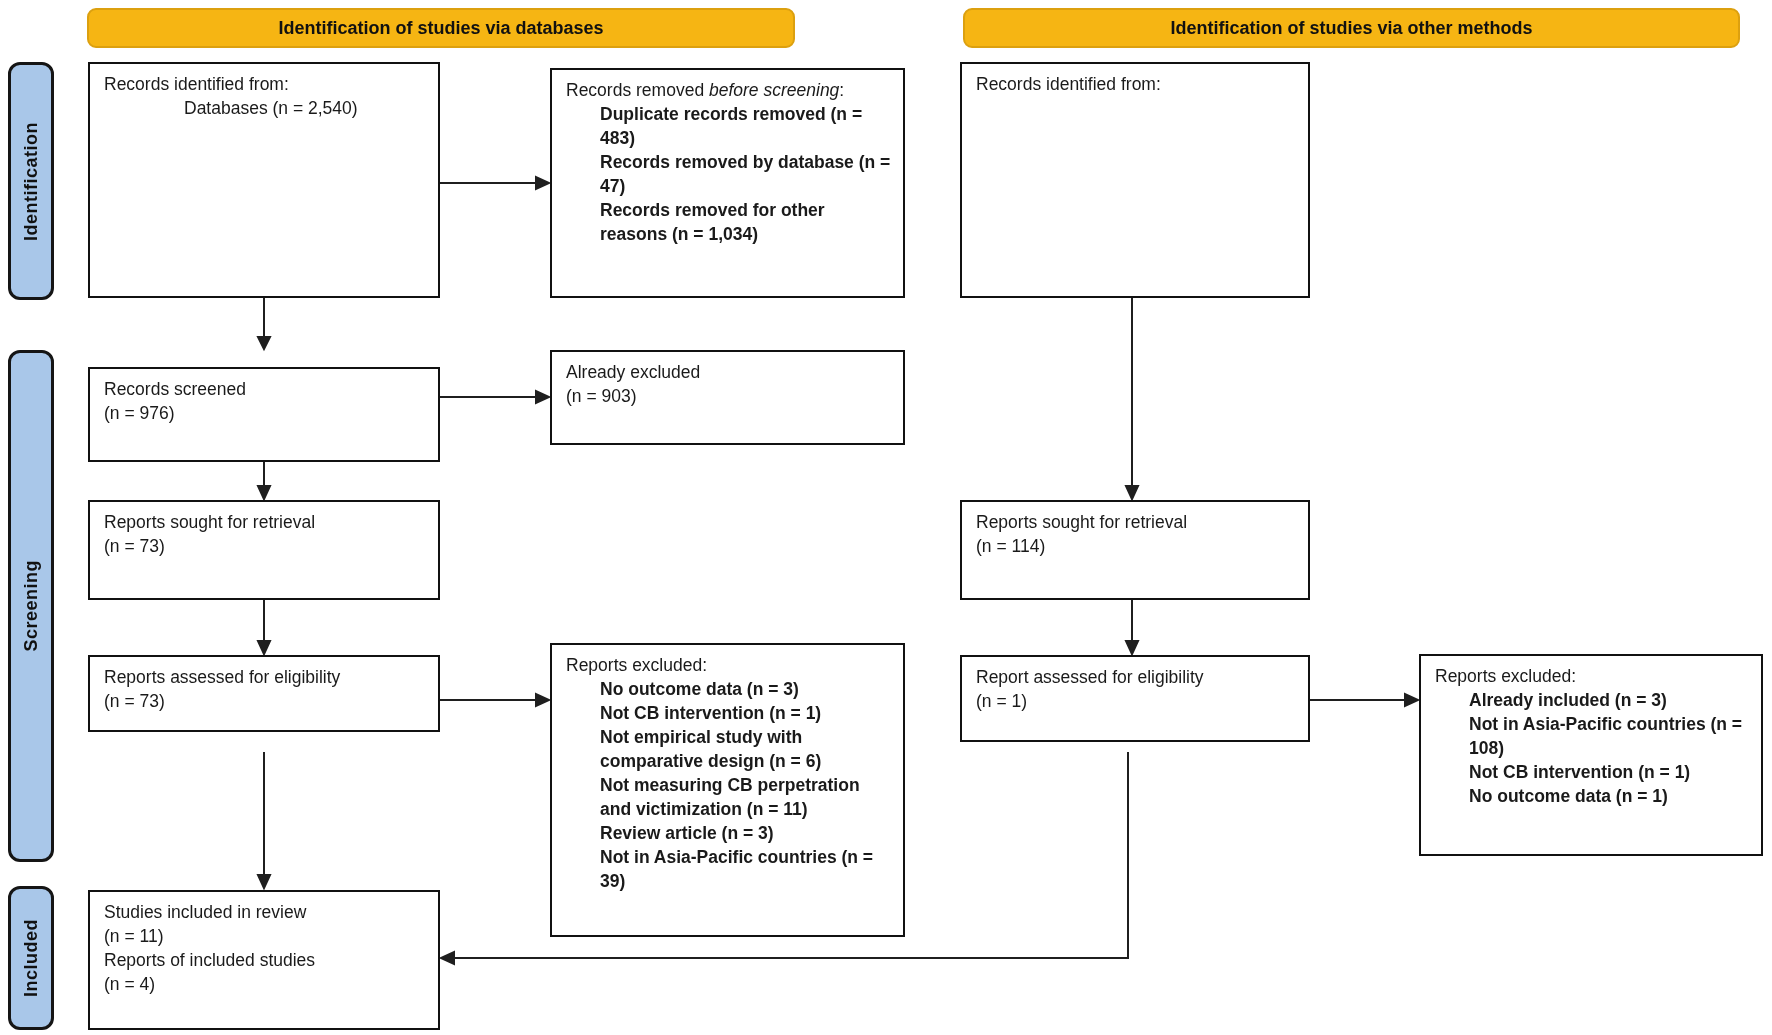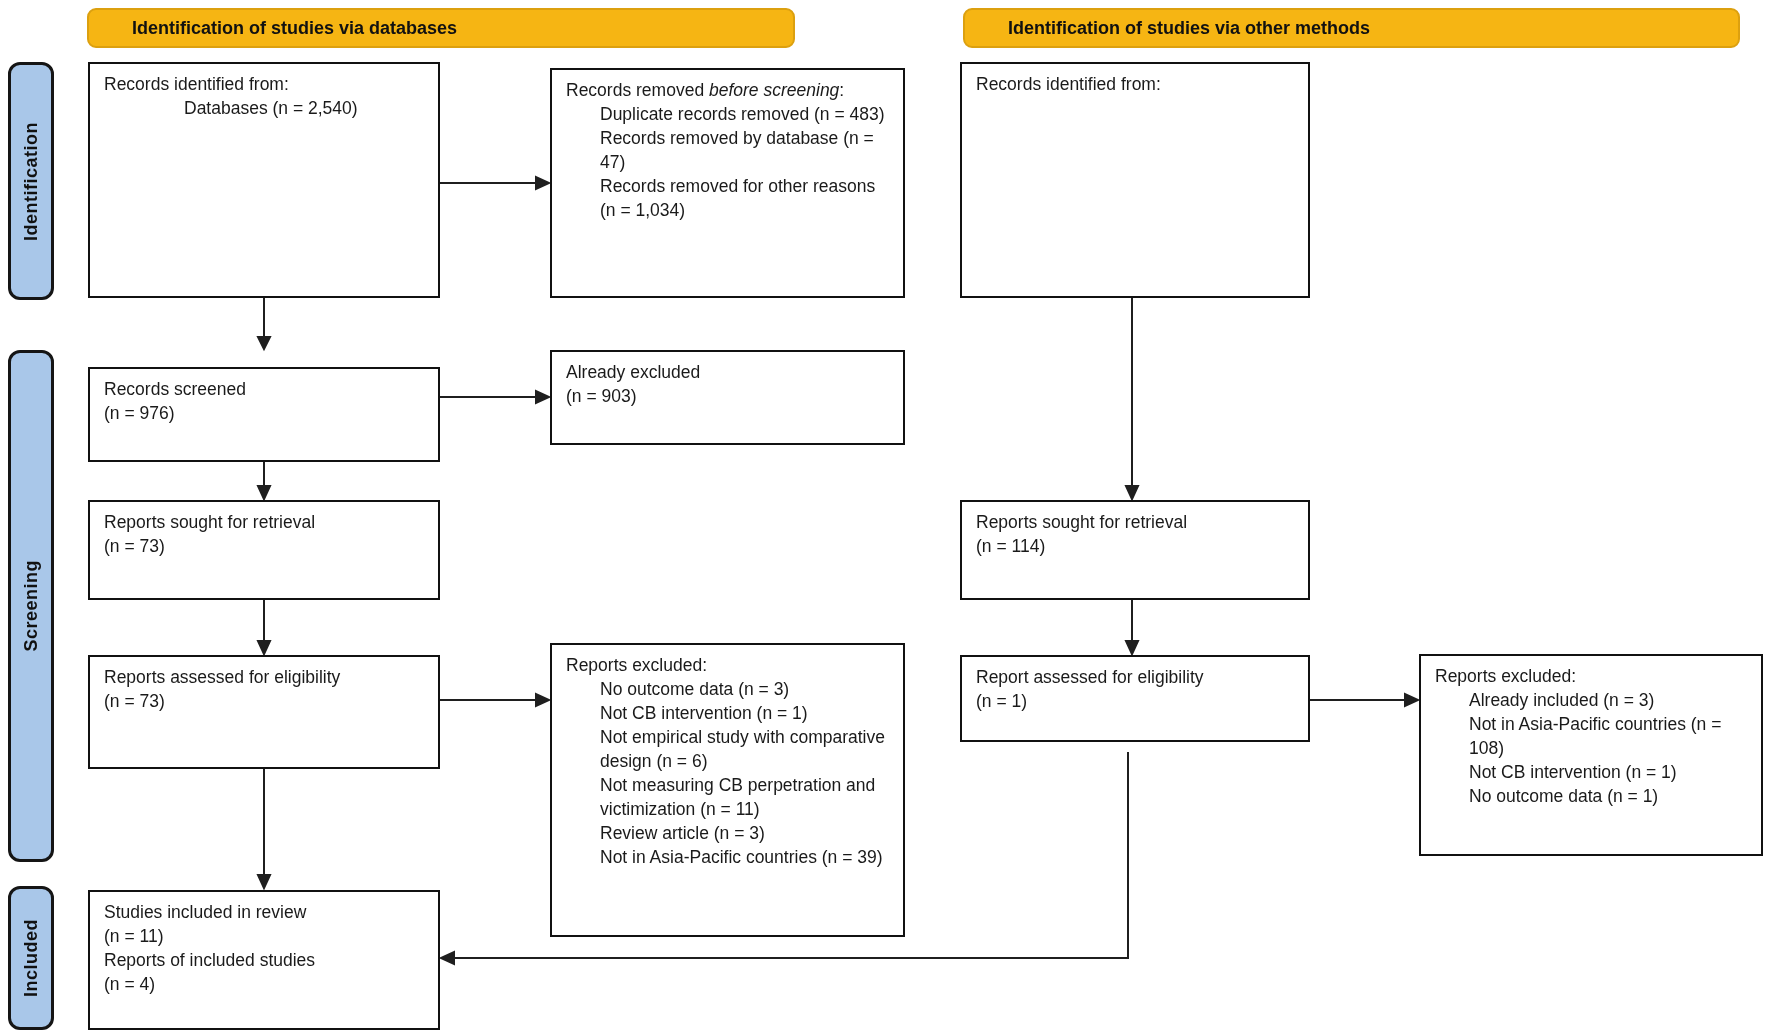--- a/index.html
+++ b/index.html
@@ -11,24 +11,23 @@
     color:#1a1a1a;
     overflow:hidden;
   }
   svg.arrows { position:absolute; left:0; top:0; z-index:1; }
 
   .hdr {
     position:absolute; z-index:2;
     background:#F6B513;
     border:2px solid #DCA00F;
     border-radius:9px;
-    display:flex; align-items:center; 
+    display:flex; align-items:center; justify-content:center;
     font-weight:bold; font-size:18px; color:#111;
     box-sizing:border-box;
-    padding-left:43px;
   }
   .hdr-db    { left:87px;  top:8px; width:708px; height:40px; }
   .hdr-other { left:963px; top:8px; width:777px; height:40px; }
 
   .side {
     position:absolute; z-index:2;
     background:#A9C7E9;
     border:3px solid #151515;
     border-radius:12px;
     display:flex; align-items:center; justify-content:center;
@@ -54,27 +53,27 @@
     padding:8px 10px 8px 14px;
     font-size:17.5px; line-height:24px;
   }
   .b1 { left:88px;  top:62px;  width:352px; height:236px; }
   .c1 { left:550px; top:68px;  width:355px; height:230px; }
   .d1 { left:960px; top:62px;  width:350px; height:236px; }
   .b2 { left:88px;  top:350px; width:352px; height:95px;margin-top:17px; }
   .c2 { left:550px; top:350px; width:355px; height:95px; }
   .b3 { left:88px;  top:500px; width:352px; height:100px; }
   .d2 { left:960px; top:500px; width:350px; height:100px; }
-  .b4 { left:88px;  top:655px; width:352px; height:114px; }
+  .b4 { left:88px;  top:655px; width:352px; height:77px; }
   .c3 { left:550px; top:643px; width:355px; height:294px; }
   .d3 { left:960px; top:655px; width:350px; height:87px; }
   .e1 { left:1419px;top:654px; width:344px; height:202px; }
   .b5 { left:88px;  top:890px; width:352px; height:140px; }
 
-  .indent-items > div { margin-left:34px; }
+  .indent-items > div { margin-left:34px;font-weight:bold; }
   .indent-big { margin-left:80px; }
   .it { font-style:italic; }
 </style>
 </head>
 <body>
 
 <div class="canvas">
 
   <svg class="arrows" width="1772" height="1035" viewBox="0 0 1772 1035">
     <g stroke="#1f1f1f" stroke-width="2" fill="#1f1f1f">

